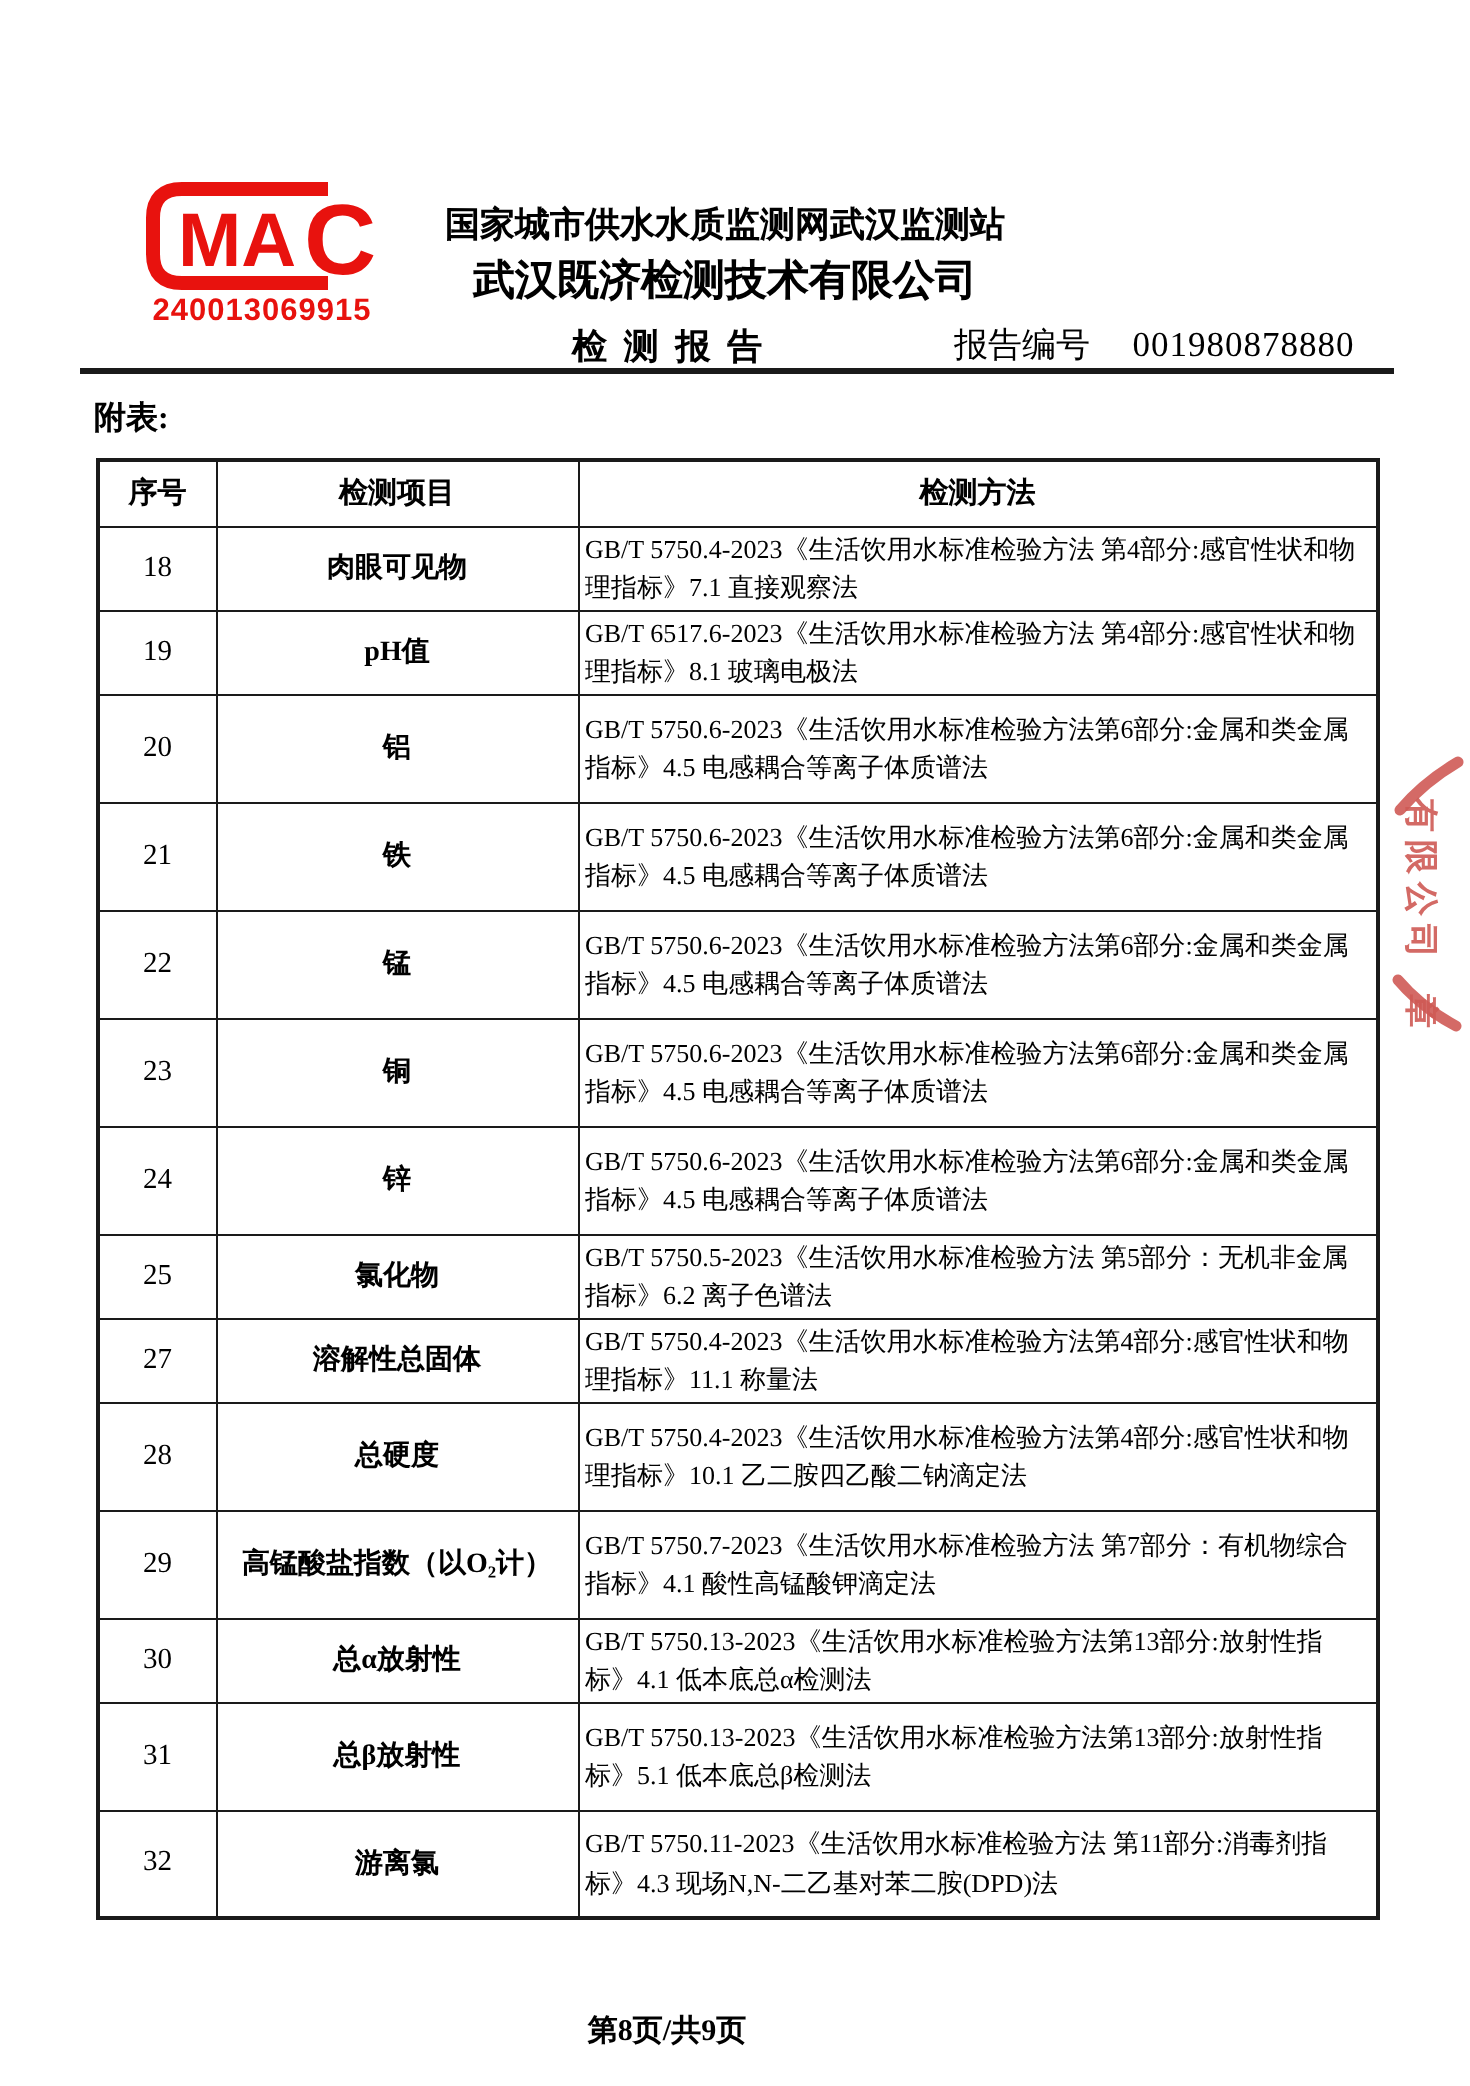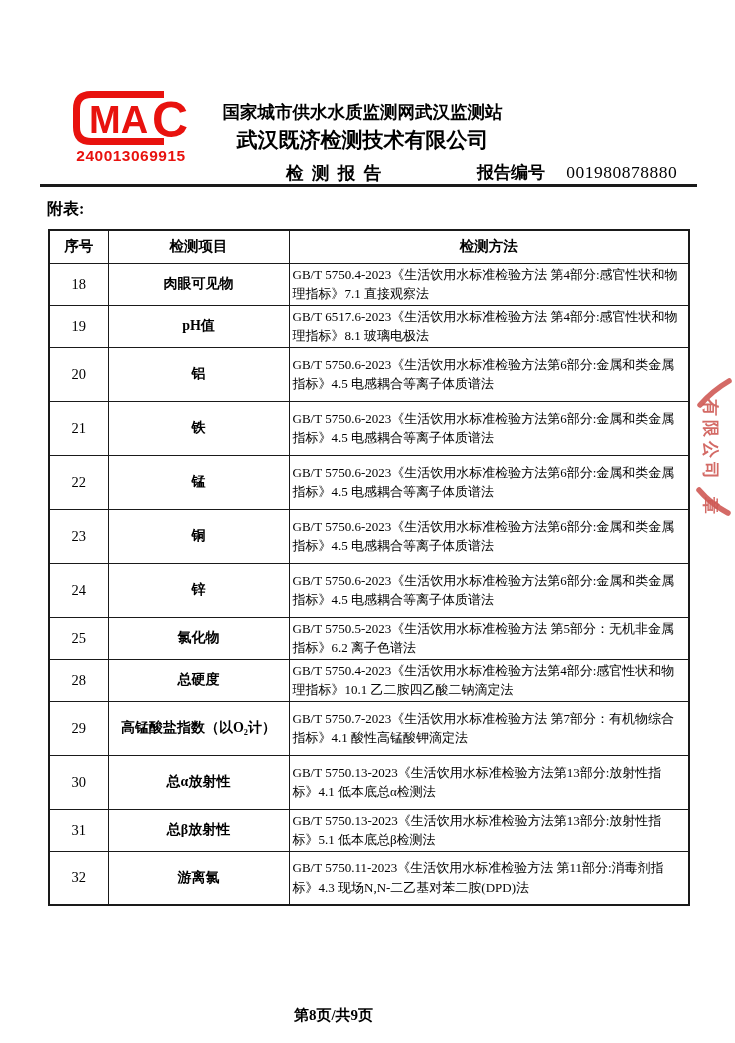--- a/index.html
+++ b/index.html
@@ -30,21 +30,21 @@
   .org-lines{position:absolute;left:180px;top:52px;width:365px;text-align:center;}
   .org-line1{font-size:17.5px;font-weight:bold;line-height:1.45;}
   .org-line2{font-size:21px;font-weight:bold;line-height:1.45;}
   .report-title{
     position:absolute;left:286px;top:113px;
     font-size:17.5px;font-weight:bold;letter-spacing:2px;white-space:nowrap;
   }
   .report-no{
     position:absolute;left:477px;top:113px;white-space:nowrap;font-size:17px;
   }
-  .report-no .lbl{font-weight:bold;}
+  .report-no .lbl{font-weight:normal;}
   .report-no .val{margin-left:17px;font-size:17.5px;letter-spacing:.5px;}
   .rule{position:absolute;left:40px;top:136px;width:657px;height:2.5px;background:var(--line-black);}
   .appendix{position:absolute;left:47px;top:151px;font-size:16px;font-weight:bold;}
 
   
   .tbl-wrap{position:absolute;left:48px;top:181px;}
   table#methods{border-collapse:collapse;table-layout:fixed;width:641px;border:2px solid var(--line-black);}
   #methods th,#methods td{border:1px solid var(--line-black);vertical-align:middle;}
   #methods thead tr{height:33px;}
   #methods th{font-size:14.5px;font-weight:bold;text-align:center;}
@@ -165,20 +165,25 @@
       <td class="method">GB/T 5750.6-2023《生活饮用水标准检验方法第6部分:金属和类金属指标》4.5 电感耦合等离子体质谱法</td>
     </tr>
 
     <tr>
       <td class="no">25</td>
       <td class="item">氯化物</td>
       <td class="method">GB/T 5750.5-2023《生活饮用水标准检验方法 第5部分：无机非金属指标》6.2 离子色谱法</td>
     </tr>
 
 
+    <tr>
+      <td class="no">27</td>
+      <td class="item">溶解性总固体</td>
+      <td class="method">GB/T 5750.4-2023《生活饮用水标准检验方法第4部分:感官性状和物理指标》11.1 称量法</td>
+    </tr>
 
     <tr>
       <td class="no">28</td>
       <td class="item">总硬度</td>
       <td class="method">GB/T 5750.4-2023《生活饮用水标准检验方法第4部分:感官性状和物理指标》10.1 乙二胺四乙酸二钠滴定法</td>
     </tr>
 
     <tr>
       <td class="no">29</td>
       <td class="item">高锰酸盐指数（以O₂计）</td>

